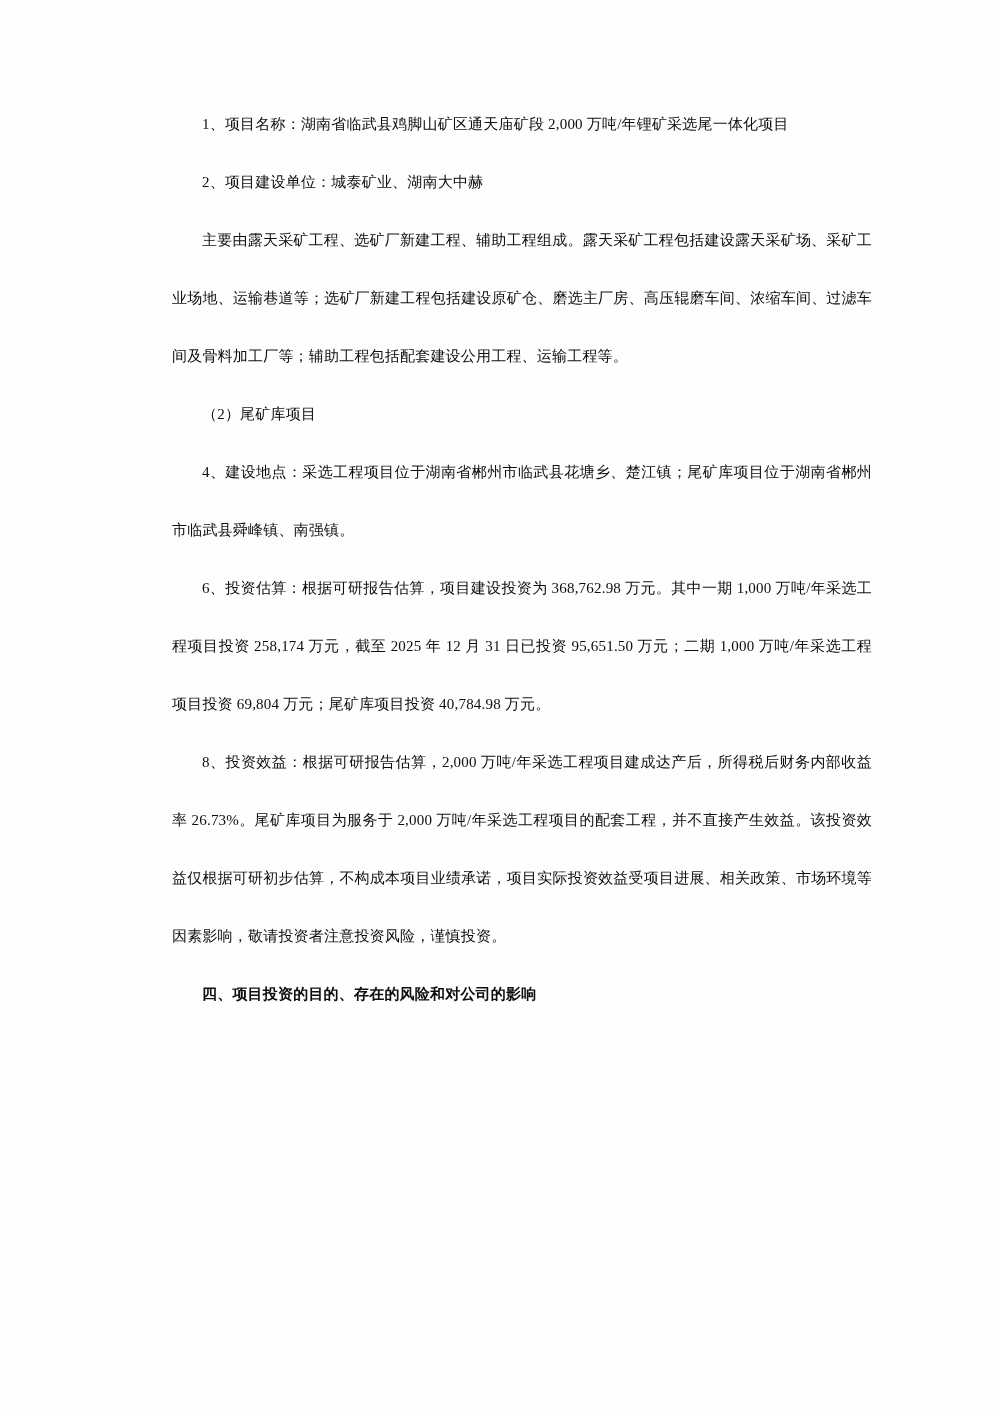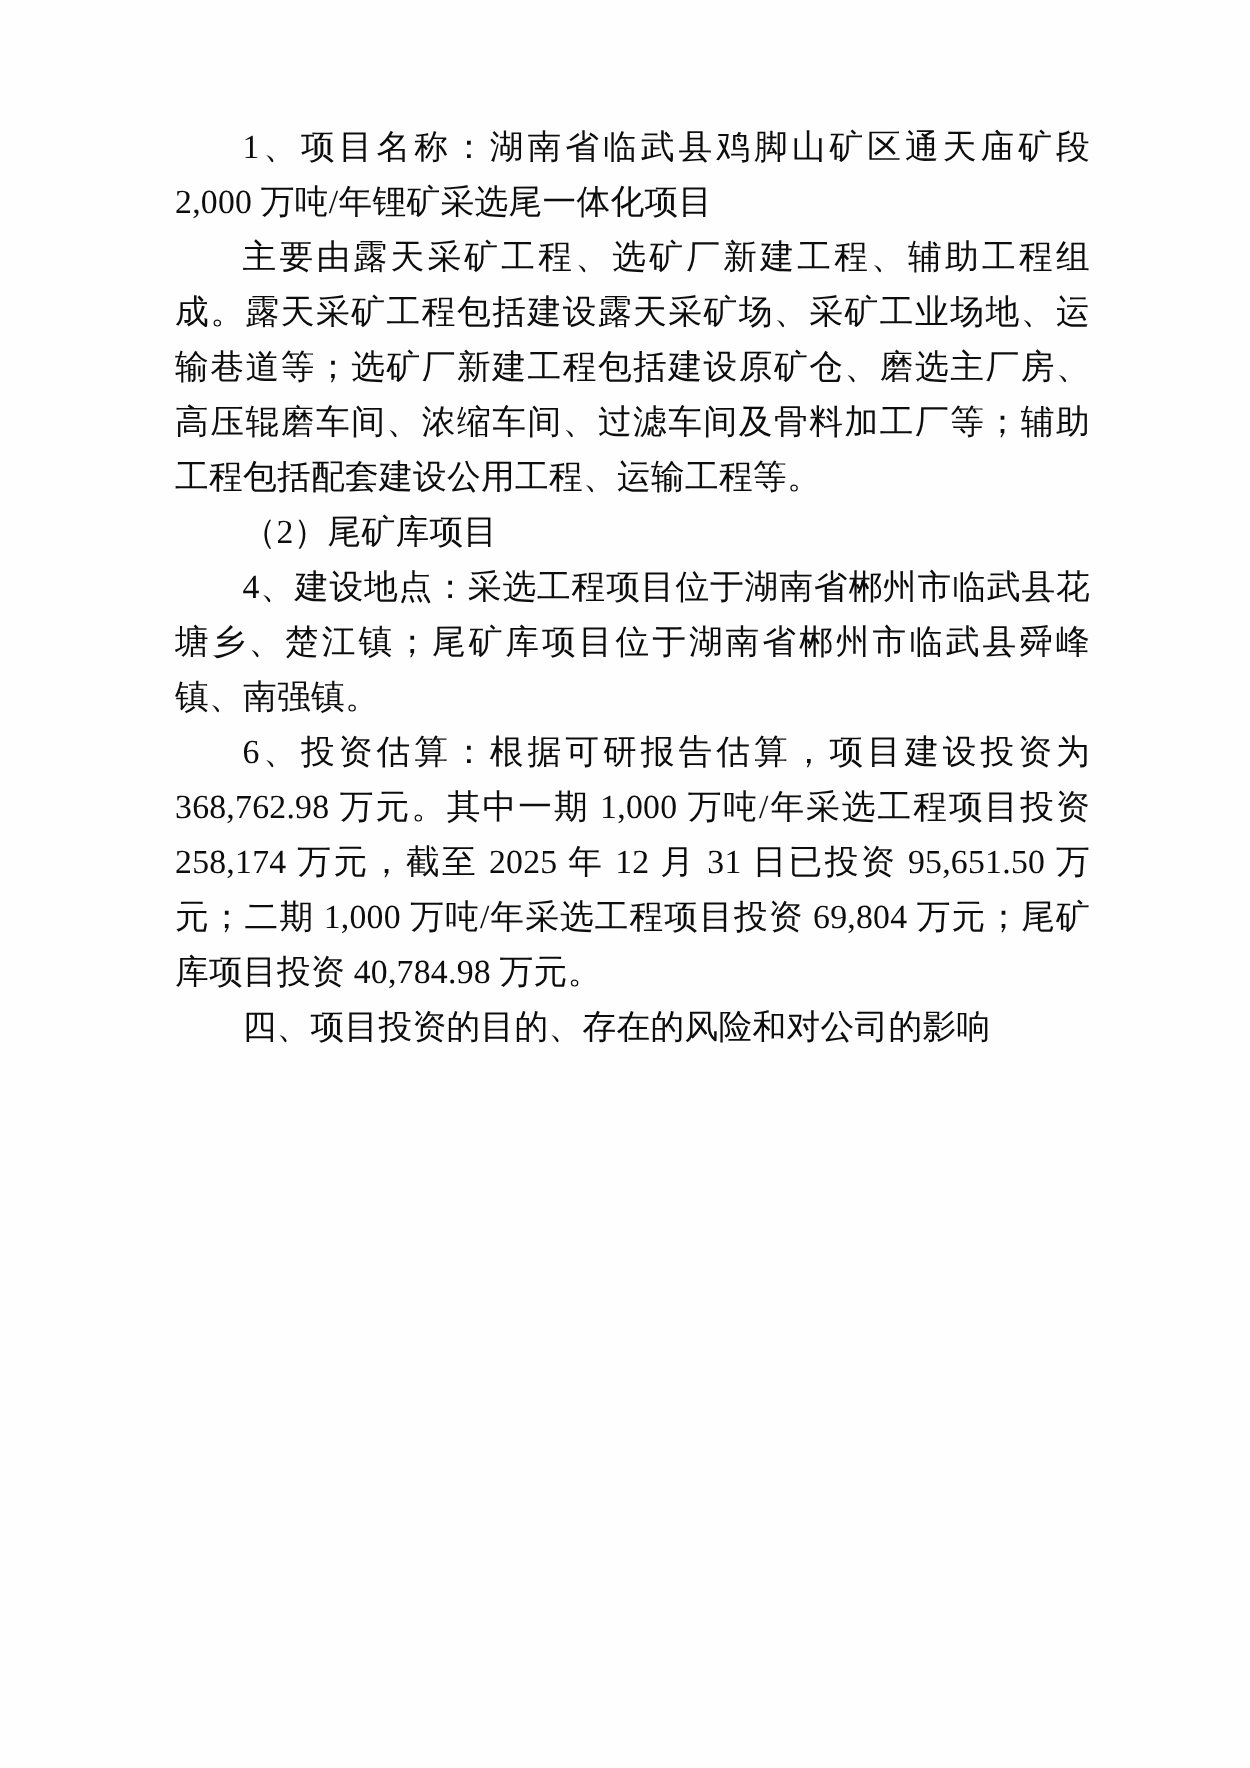--- a/index.html
+++ b/index.html
@@ -15,42 +15,45 @@
   }
   .page {
     position: relative;
     width: 1000px;
     height: 1414px;
     box-sizing: border-box;
     padding: 95px 128px 60px 140px;
     background: #fefefe;
   }
   .doc-body {
-    font-size: 27px;
-    line-height: 44px;
+    font-size: 15px;
+    line-height: 58px;
     text-align: justify;
     text-justify: inter-ideograph;
+    margin-left: 32px;
   }
   .para {
     margin: 0;
     text-indent: 2em;
     letter-spacing: 0.2px;
   }
   .para.heading {
-    font-weight: normal;
+    font-weight: bold;
     text-indent: 2em;
   }
 </style>
 </head>
 <body>
 
 <div class="page">
   <div class="doc-body">
 
     <p class="para">1、项目名称：湖南省临武县鸡脚山矿区通天庙矿段 2,000 万吨/年锂矿采选尾一体化项目</p>
+    <p class="para">2、项目建设单位：城泰矿业、湖南大中赫</p>
     <p class="para">主要由露天采矿工程、选矿厂新建工程、辅助工程组成。露天采矿工程包括建设露天采矿场、采矿工业场地、运输巷道等；选矿厂新建工程包括建设原矿仓、磨选主厂房、高压辊磨车间、浓缩车间、过滤车间及骨料加工厂等；辅助工程包括配套建设公用工程、运输工程等。</p>
     <p class="para">（2）尾矿库项目</p>
     <p class="para">4、建设地点：采选工程项目位于湖南省郴州市临武县花塘乡、楚江镇；尾矿库项目位于湖南省郴州市临武县舜峰镇、南强镇。</p>
     <p class="para">6、投资估算：根据可研报告估算，项目建设投资为 368,762.98 万元。其中一期 1,000 万吨/年采选工程项目投资 258,174 万元，截至 2025 年 12 月 31 日已投资 95,651.50 万元；二期 1,000 万吨/年采选工程项目投资 69,804 万元；尾矿库项目投资 40,784.98 万元。</p>
+    <p class="para">8、投资效益：根据可研报告估算，2,000 万吨/年采选工程项目建成达产后，所得税后财务内部收益率 26.73%。尾矿库项目为服务于 2,000 万吨/年采选工程项目的配套工程，并不直接产生效益。该投资效益仅根据可研初步估算，不构成本项目业绩承诺，项目实际投资效益受项目进展、相关政策、市场环境等因素影响，敬请投资者注意投资风险，谨慎投资。</p>
     <p class="para heading">四、项目投资的目的、存在的风险和对公司的影响</p>
 
   </div>
 </div>
 
 </body></html>

